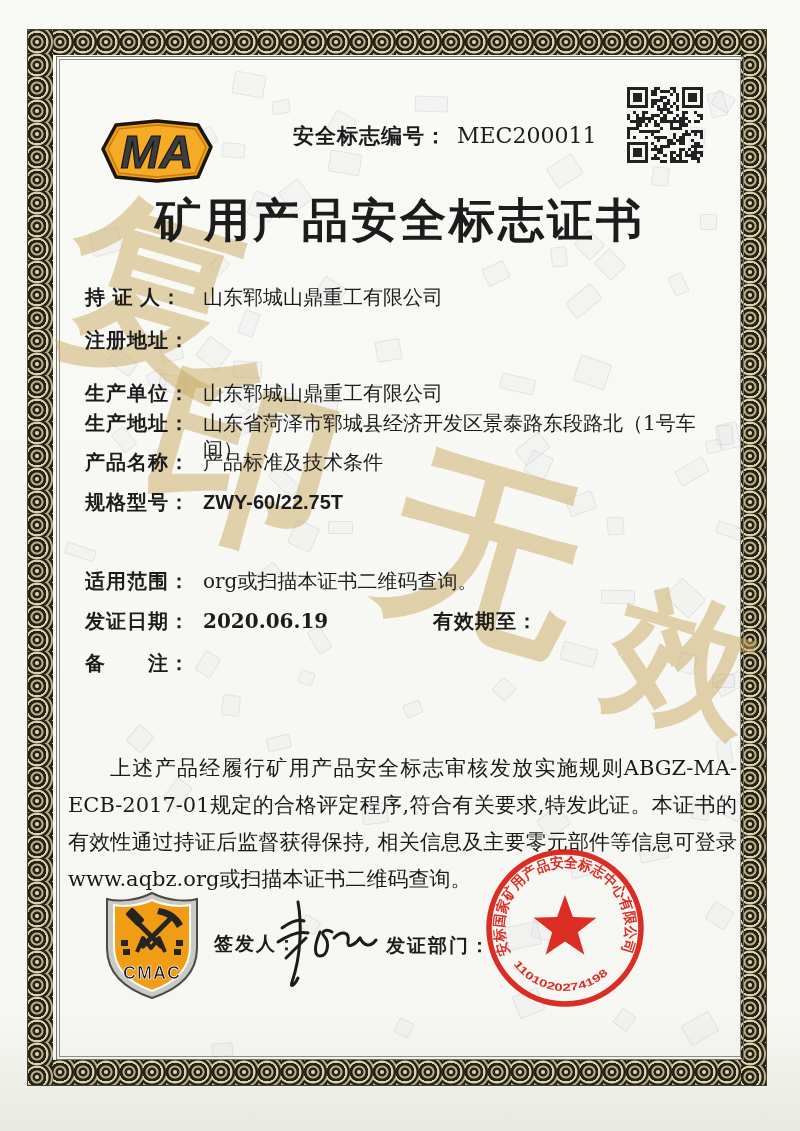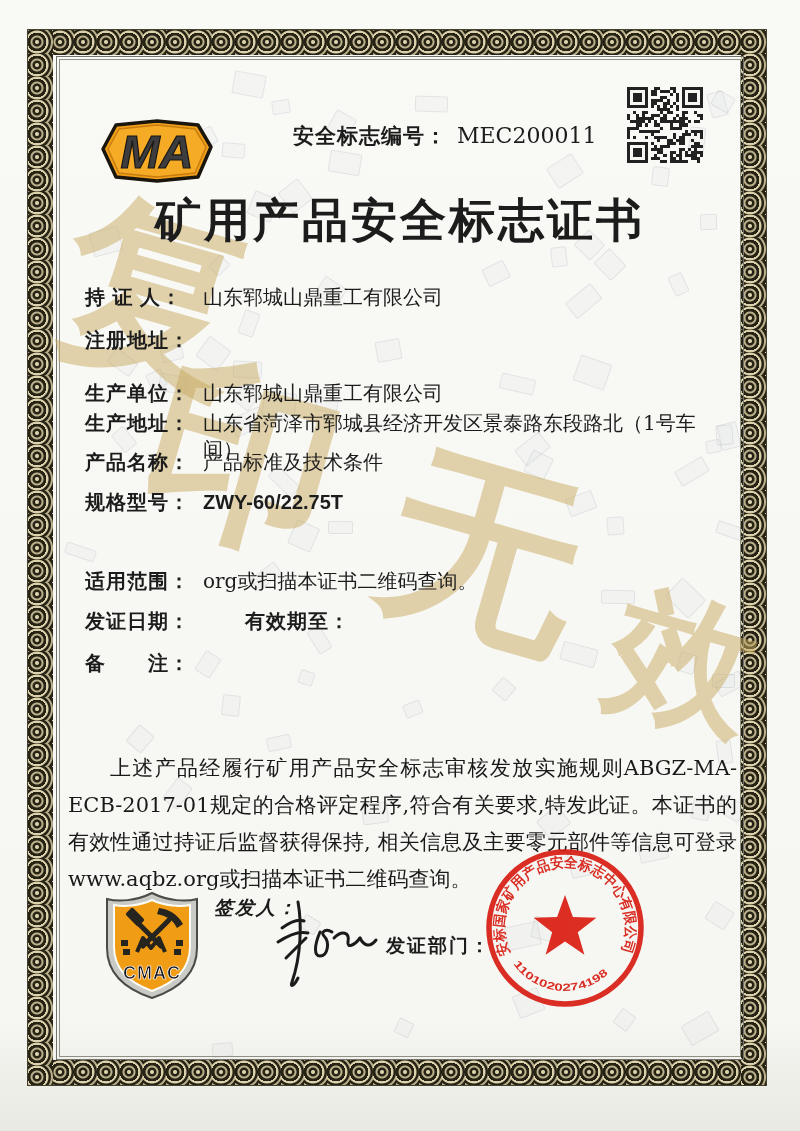--- a/index.html
+++ b/index.html
@@ -35,21 +35,21 @@
   .f-label{font-weight:bold;font-size:20px;letter-spacing:1px;width:118px;flex:none;white-space:nowrap;}
   .f-label.wide{width:auto;margin-right:14px;}
   .f-value{font-family:"DejaVu Serif",serif;font-size:20px;line-height:26px;max-width:524px;}
   .f-value.latin{font-family:"Liberation Sans",sans-serif;font-weight:bold;font-size:20px;}
   .f-value.date{font-family:"DejaVu Serif",serif;font-weight:bold;width:230px;flex:none;}
   .paragraph{position:absolute;left:68px;top:750px;width:669px;font-family:"DejaVu Serif",serif;
              font-size:21px;line-height:37px;text-align:justify;text-indent:2em;z-index:2;color:#191919;}
   
   .cmac{position:absolute;left:99px;top:890px;z-index:2;}
   .signer-label,.dept-label{position:absolute;font-weight:bold;font-size:19px;letter-spacing:2px;z-index:2;white-space:nowrap;}
-  .signer-label{left:214px;top:895px;font-style:italic;}
+  .signer-label{left:214px;top:931px;}
   .dept-label{left:386px;top:933px;}
   .signature{position:absolute;left:268px;top:890px;z-index:3;}
   .stamp{position:absolute;left:483px;top:846px;z-index:4;}
 </style>
 </head>
 <body>
 
 <div id="flakes">
     <div class="flake" style="width: 14.9669px; height: 22.9366px; left: 709.189px; top: 91.7662px; transform: rotate(-14.8539deg);"></div>
     <div class="flake" style="width: 24.8085px; height: 22.7306px; left: 199.865px; top: 341.09px; transform: rotate(36.7744deg);"></div>
@@ -406,22 +406,23 @@
 <div class="row" style="top:489px;">
   <span class="f-label">规格型号：</span>
   <span class="f-value latin">ZWY-60/22.75T</span>
 </div>
 <div class="row" style="top:529px;">
 </div>
 <div class="row" style="top:568px;">
   <span class="f-label">适用范围：</span>
   <span class="f-value">org或扫描本证书二维码查询。</span>
 </div>
-<div class="row" style="top:608px;gap:42px;">
+<div class="row" style="top:608px;">
   <span class="f-label">发证日期：</span>
+  <span class="f-value date">2020.06.19</span>
   <span class="f-label" style="width:112px;">有效期至：</span>
 </div>
 <div class="row" style="top:650px;">
   <span class="f-label">备　　注：</span>
 </div>
 
 <div class="paragraph">上述产品经履行矿用产品安全标志审核发放实施规则ABGZ-MA-ECB-2017-01规定的合格评定程序,符合有关要求,特发此证。本证书的有效性通过持证后监督获得保持, 相关信息及主要零元部件等信息可登录www.aqbz.org或扫描本证书二维码查询。</div>
 
 <svg class="cmac" width="106" height="112" viewBox="0 0 106 112">
   <path d="M53,3 C69,11 87,12 98,9 L98,58 C98,84 80,99 53,108 C26,99 8,84 8,58 L8,9 C19,12 37,11 53,3 Z" fill="#c9c9c5" stroke="#4a4a46" stroke-width="2"></path>

